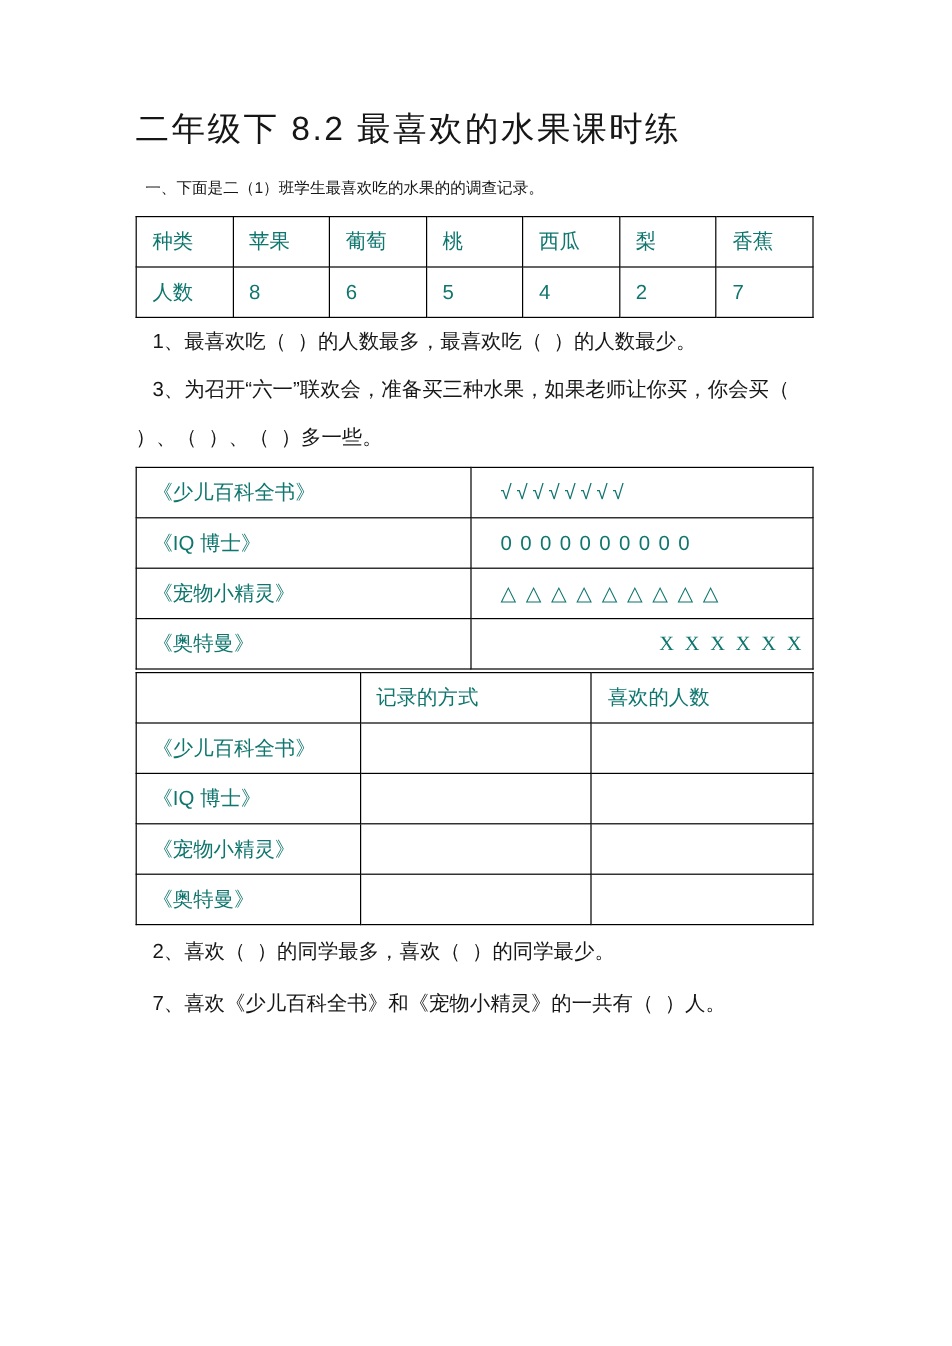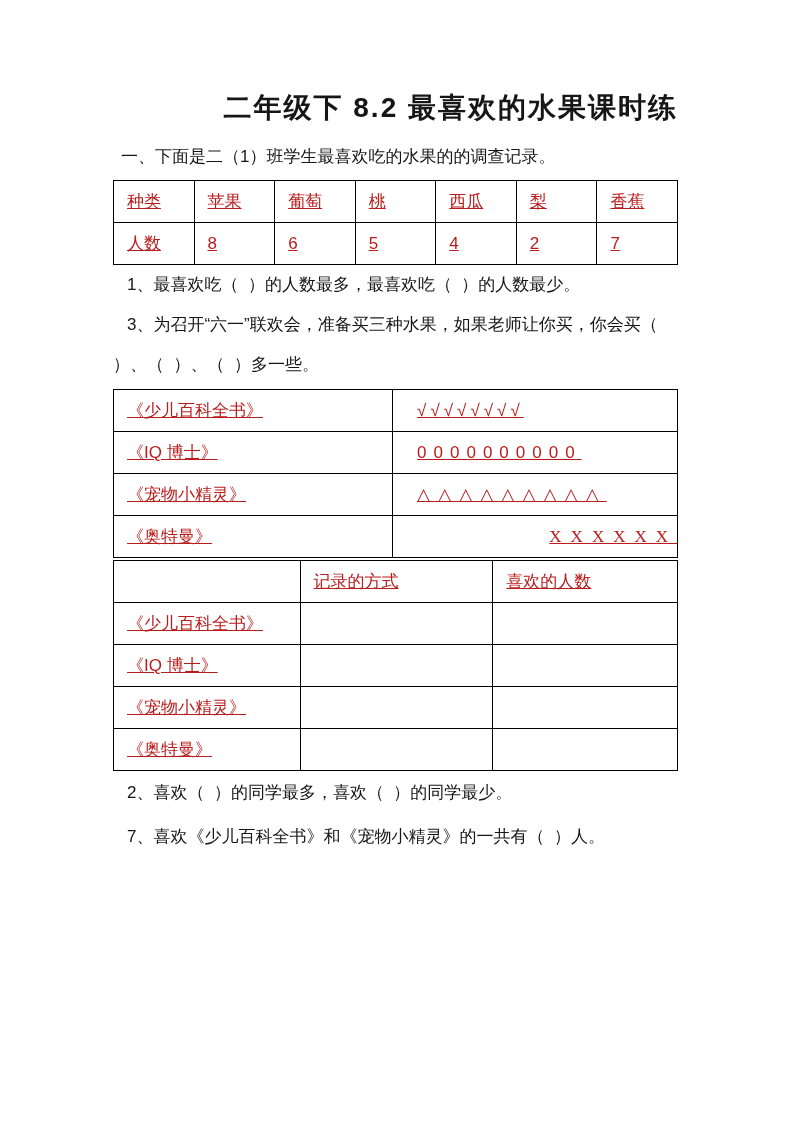--- a/index.html
+++ b/index.html
@@ -4,33 +4,32 @@
 <style>
   html,body{margin:0;padding:0;background:#ffffff;}
   .page{
     width:793px;height:1122px;box-sizing:border-box;
     padding:88px 115px 0 113px;
     background:#ffffff;color:#161616;
     font-family:"Liberation Sans", sans-serif;
     overflow:hidden;
   }
   .title{
-    margin:0;font-size:28px;line-height:40px;font-weight:700;
-    text-align:right;letter-spacing:2px;
+    margin:0;font-size:28px;line-height:40px;font-weight:400;
+    text-align:left;letter-spacing:2px;
   }
   .intro{
-    font-size:17px;line-height:24px;margin:17px 0 0;
+    font-size:13px;line-height:24px;margin:17px 0 0;
     text-indent:8px;white-space:pre-wrap;
   }
   table.t{width:100%;border-collapse:collapse;table-layout:fixed;}
   table.t td{
-    border:1.5px solid #000;font-size:17px;color:#b91c1c;
+    border:1.5px solid #000;font-size:17px;color:#0f766e;
     padding:0 0 0 13px;vertical-align:middle;overflow:hidden;
     white-space:pre-wrap;
-    text-decoration:underline;
   }
   .fruit{margin-top:11px;}
   .fruit td{height:41px;}
   .q{
     font-size:17px;line-height:40px;margin:0;
     text-indent:14px;white-space:pre-wrap;
   }
   .tail{line-height:44px;}
   .survey{margin-top:4px;}
   .survey td{height:41px;}

